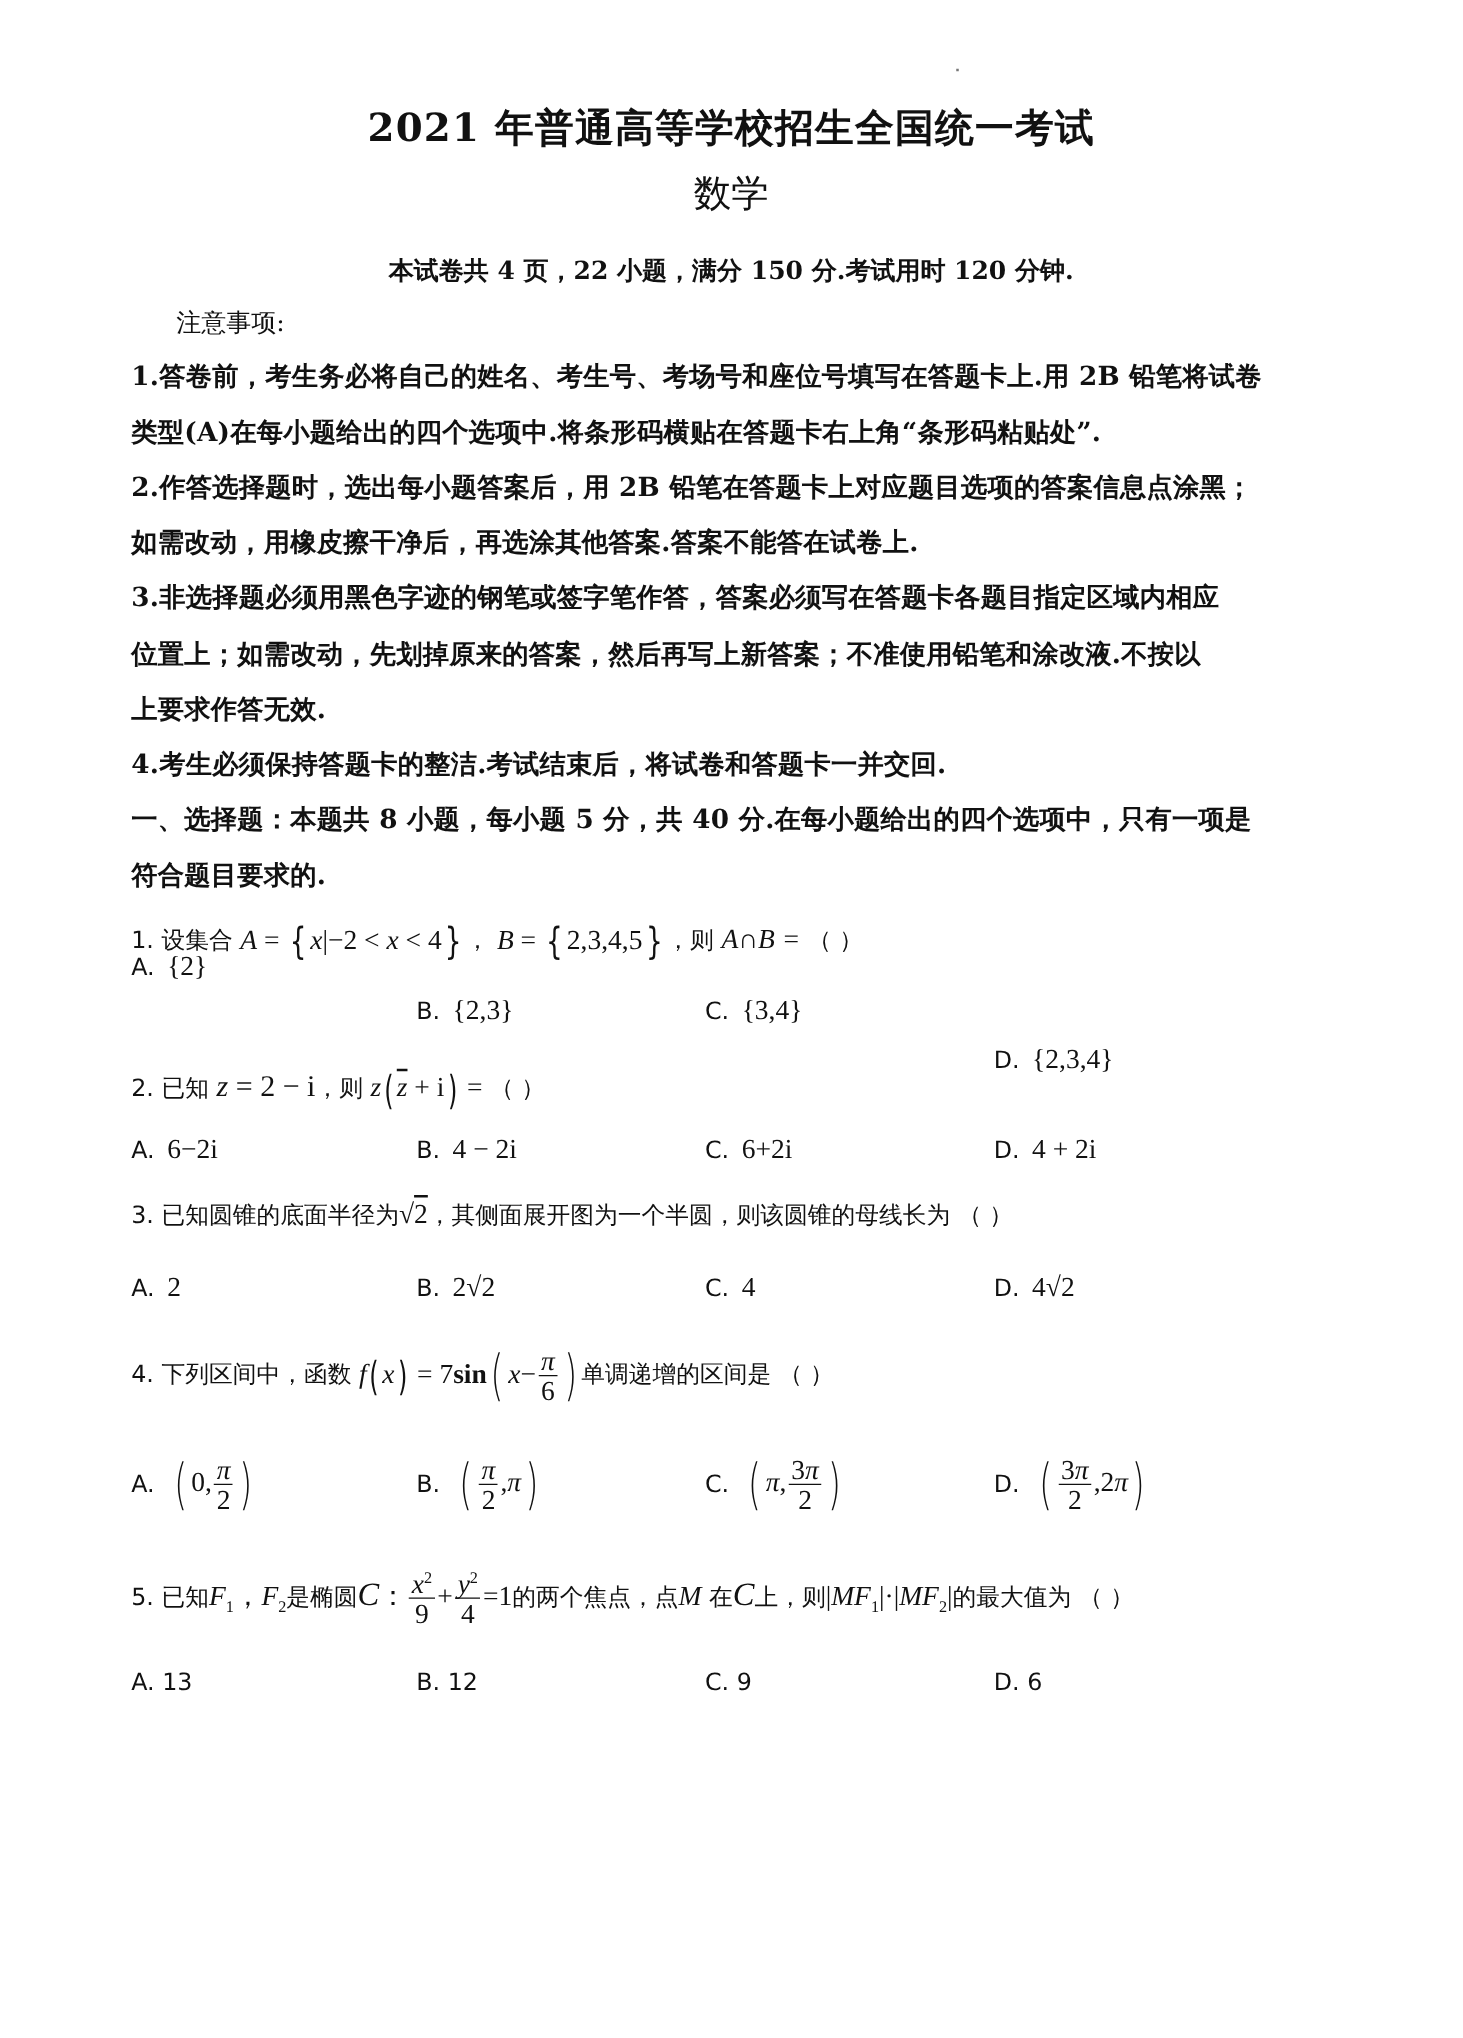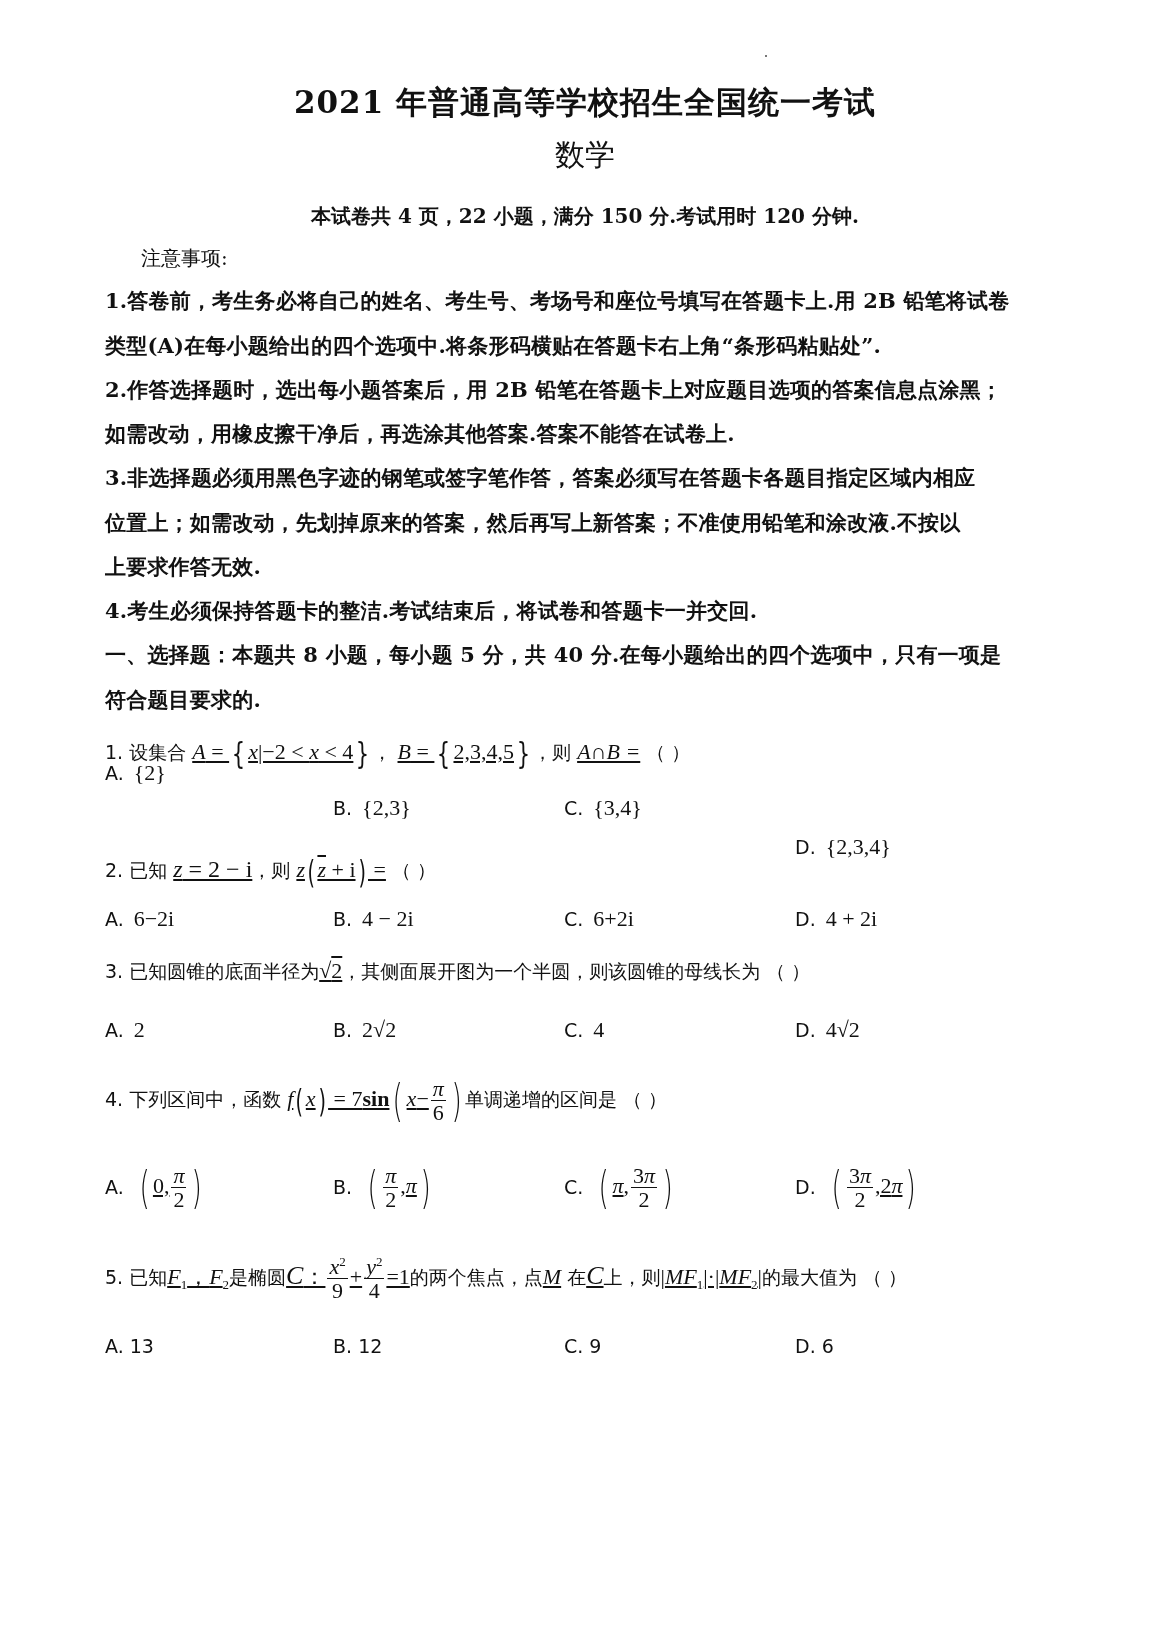--- a/index.html
+++ b/index.html
@@ -5,21 +5,21 @@
   html, body { margin: 0; padding: 0; background: #ffffff; }
   body { width: 1170px; height: 1630px; position: relative; overflow: hidden; color: #111;
          font-family: "DejaVu Serif", "Liberation Serif", serif; }
   .abs { position: absolute; white-space: nowrap; }
   .title { top: 82px; left: 0; width: 1170px; text-align: center; font-size: 31px; font-weight: bold; letter-spacing: 1px; }
   .subject { top: 135px; left: 0; width: 1170px; text-align: center; font-size: 30px; font-weight: normal; }
   .info { top: 203px; left: 0; width: 1170px; text-align: center; font-size: 20px; font-weight: bold; }
   .notice-head { top: 245px; left: 105px; font-size: 20px; margin-left: 36px; }
   .bold-line { left: 105px; font-size: 21px; font-weight: bold; letter-spacing: 0.2px; }
   .q { left: 105px; font-size: 19px; font-family: "DejaVu Sans", "Liberation Sans", sans-serif; }
-  .math { font-family: "Liberation Serif", "DejaVu Serif", serif; font-size: 22px; text-decoration: underline; }
+  .math { font-family: "Liberation Serif", "DejaVu Serif", serif; font-size: 22px; }
   .mi { font-style: italic; }
   .opt { font-family: "DejaVu Sans", "Liberation Sans", sans-serif; font-size: 19px; }
   .optmath { font-family: "Liberation Serif", "DejaVu Serif", serif; font-size: 22px; margin-left: 10px; }
   .frac { display: inline-flex; flex-direction: column; align-items: center; vertical-align: middle; line-height: 1.05; margin: 0 2px; }
   .frac .num { border-bottom: 1.5px solid #111; padding: 0 2px; }
   .bigparen { font-size: 44px; vertical-align: middle; font-weight: 200; font-family: "DejaVu Sans", sans-serif; transform: scaleX(0.6); display: inline-block; }
   .medparen { font-size: 32px; vertical-align: middle; font-family: "DejaVu Sans", sans-serif; transform: scaleX(0.6); display: inline-block; }
   .brace { font-size: 30px; vertical-align: middle; font-family: "DejaVu Sans", sans-serif; transform: scaleX(0.7); display: inline-block; }
   .overline { text-decoration: overline; }
   sub, sup { font-size: 13px; }

